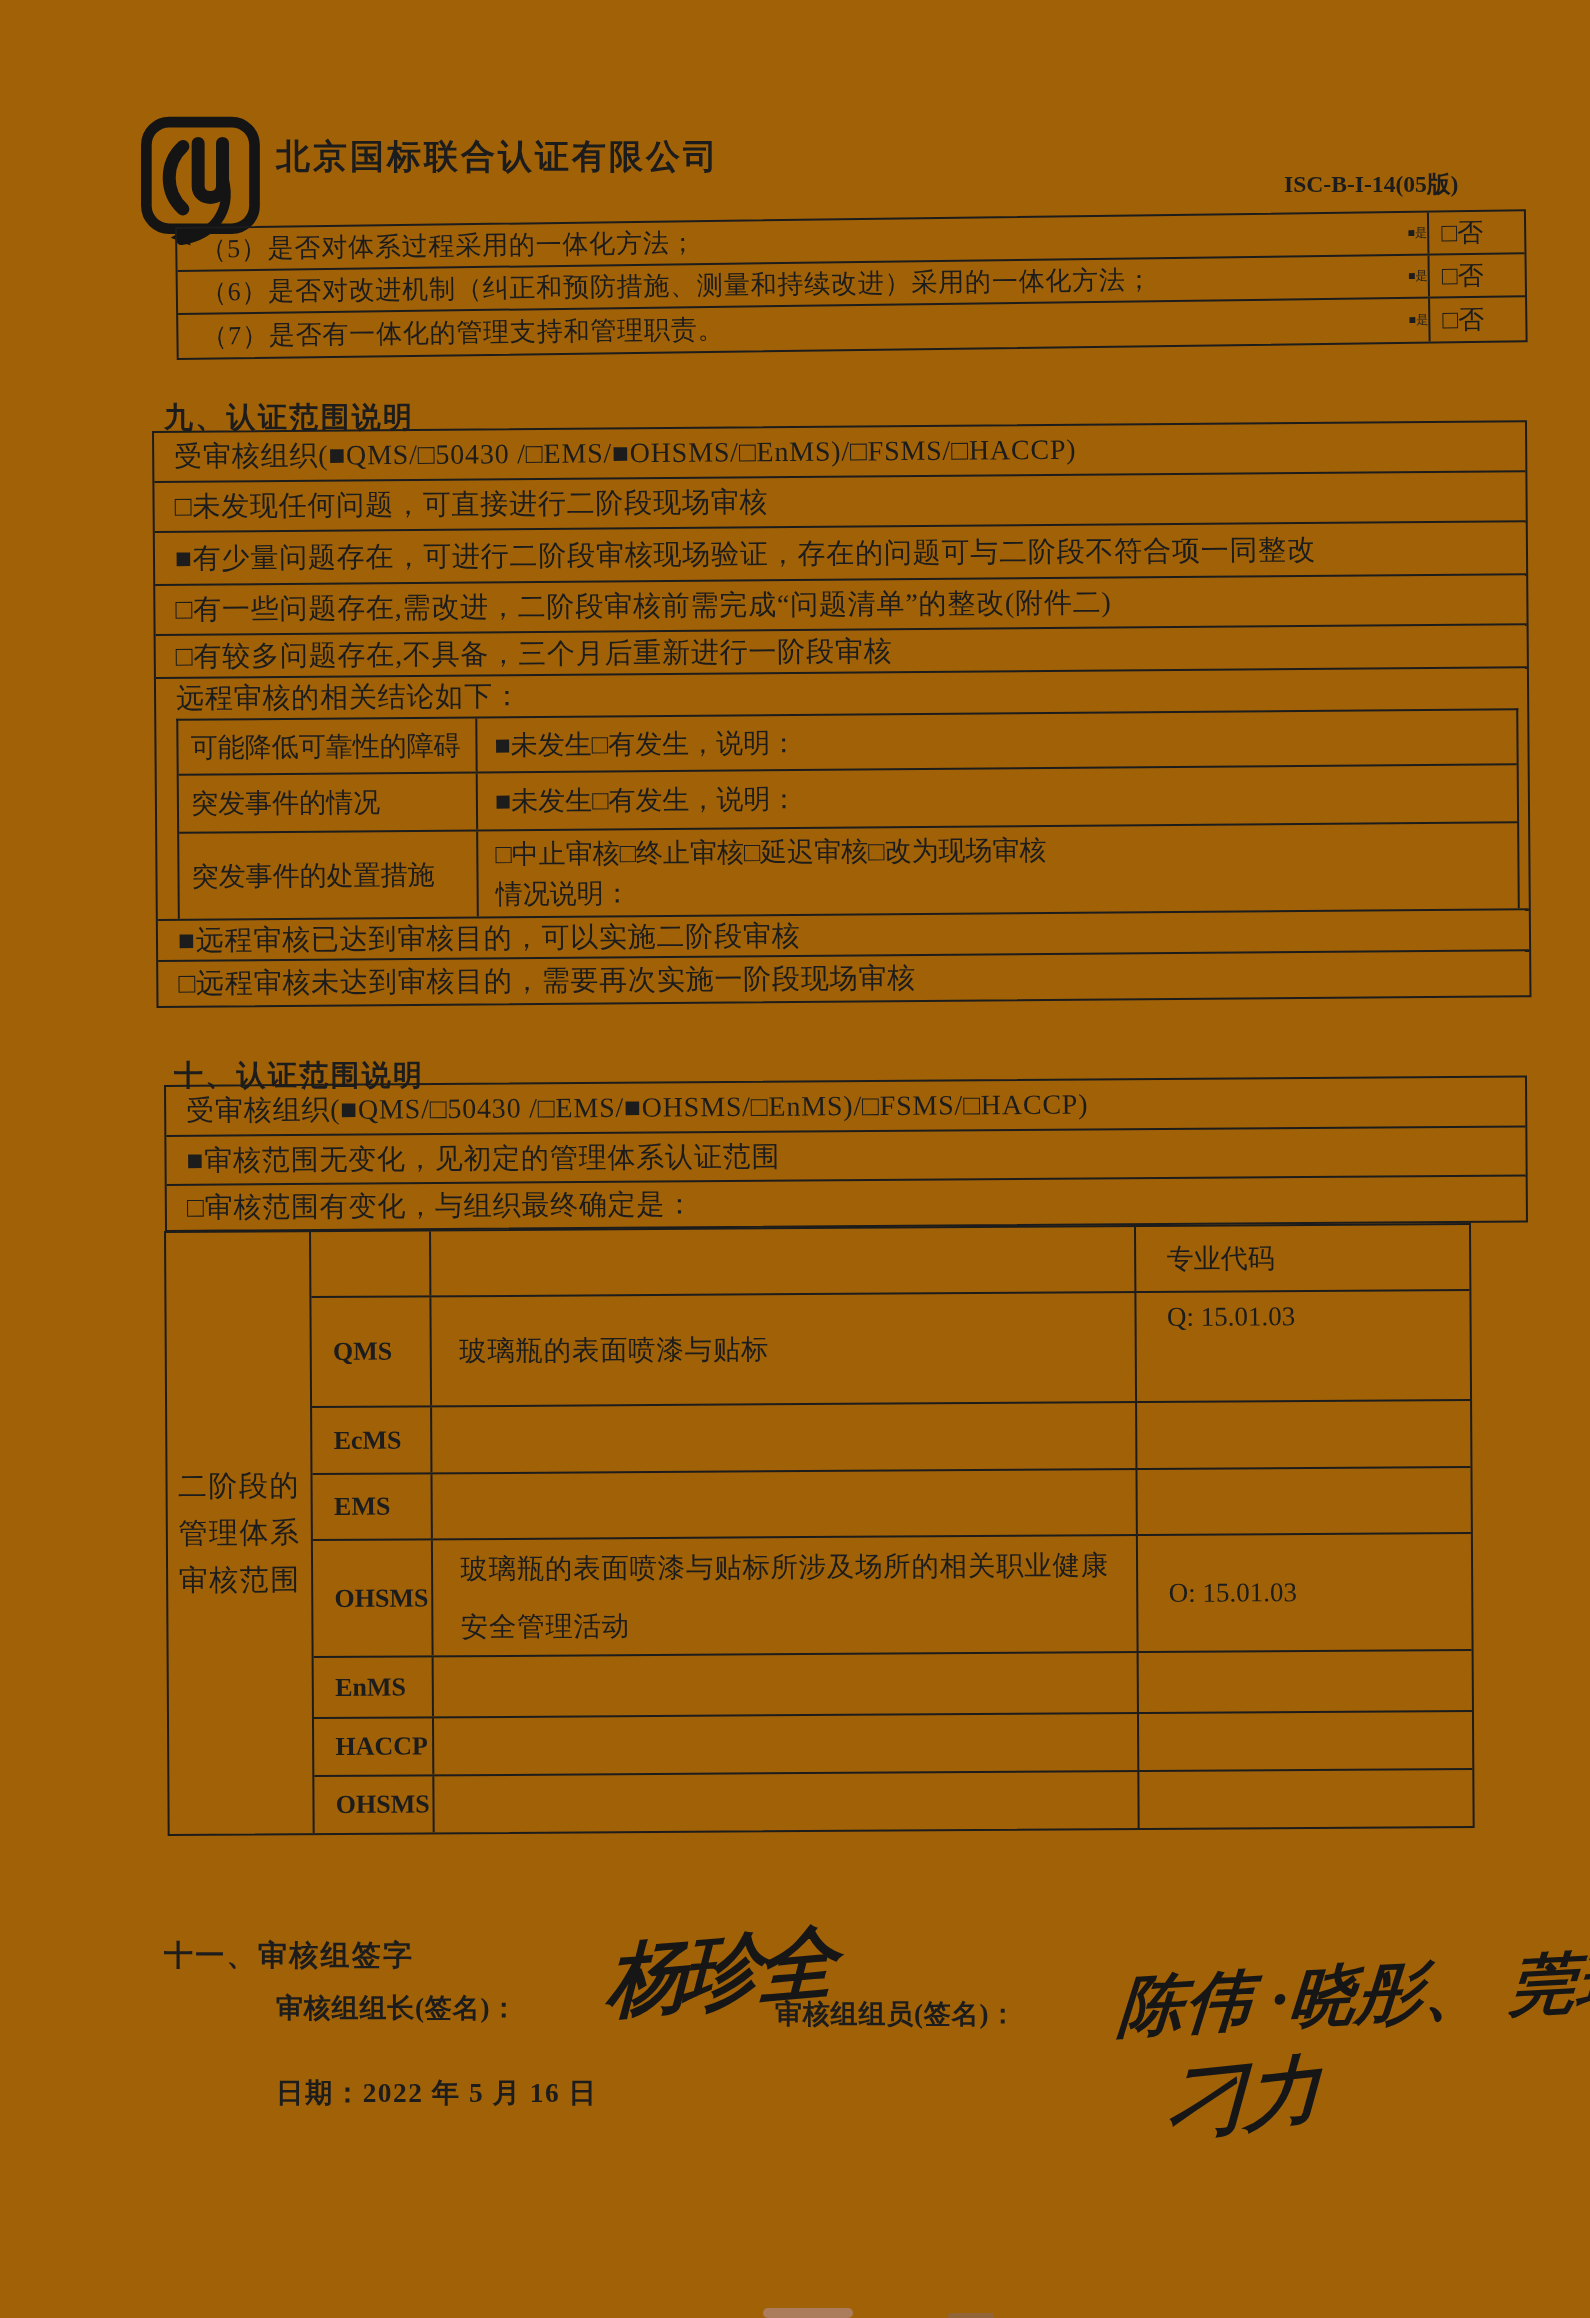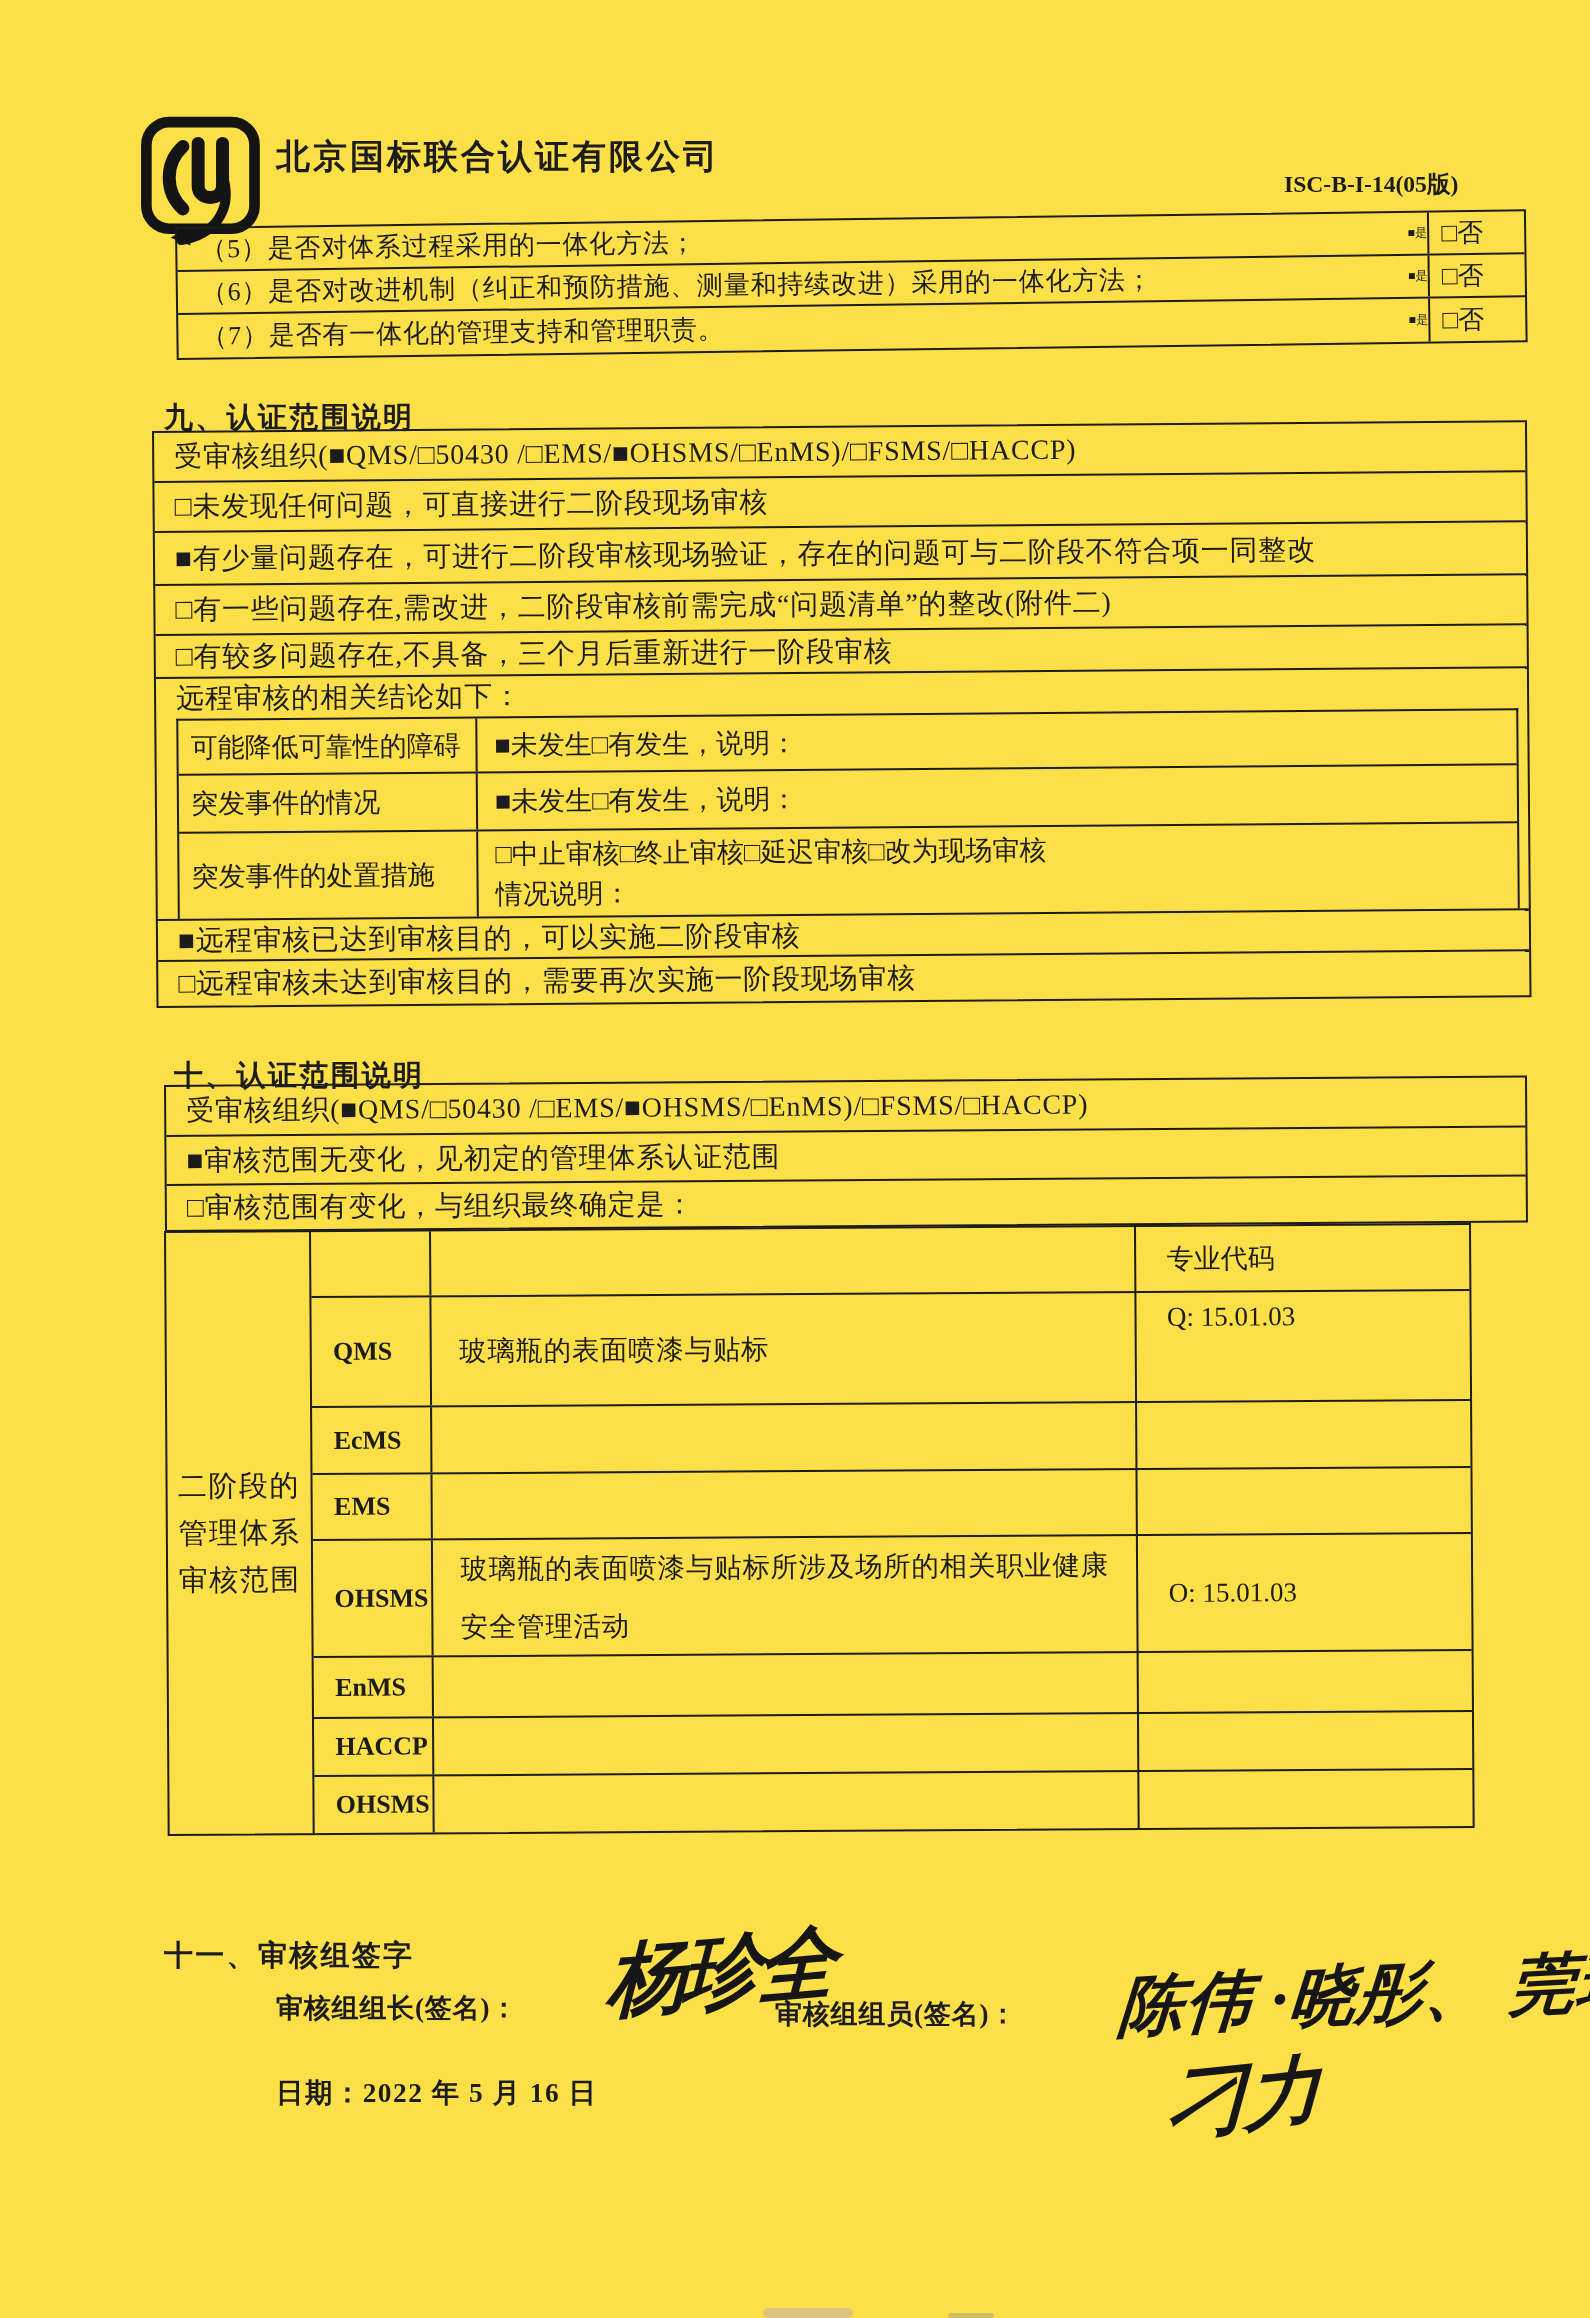--- a/index.html
+++ b/index.html
@@ -1,17 +1,17 @@
 <!DOCTYPE html>
 <html style="font-size:12.2px"><head>
 <meta charset="utf-8">
 <style>
   html,body { margin:0; padding:0; background:#e8e8e8; }
   .page {
-    position:relative; width:1590px; height:2319px; background:#fde047;
+    position:relative; width:1590px; height:2319px; background:#a16207;
     font-family:"Liberation Serif", serif; color:#1c1c1c; overflow:hidden;
   }
   .abs { position:absolute; }
   .mono { font-family:"Liberation Mono", "DejaVu Sans Mono", monospace; }
 
   
   .company-cn { left:276px; top:134px; font-size:34px; font-weight:600; letter-spacing:3px; }
   .company-en { left:273px; top:190px; font-size:23.6px; letter-spacing:0px; font-weight:600; }
   .doc-code   { left:1284px; top:168px; font-size:23.6px; font-weight:600;text-align:center; }
   .logo-box   { left:137px; top:116px; width:136px; height:131px; }

